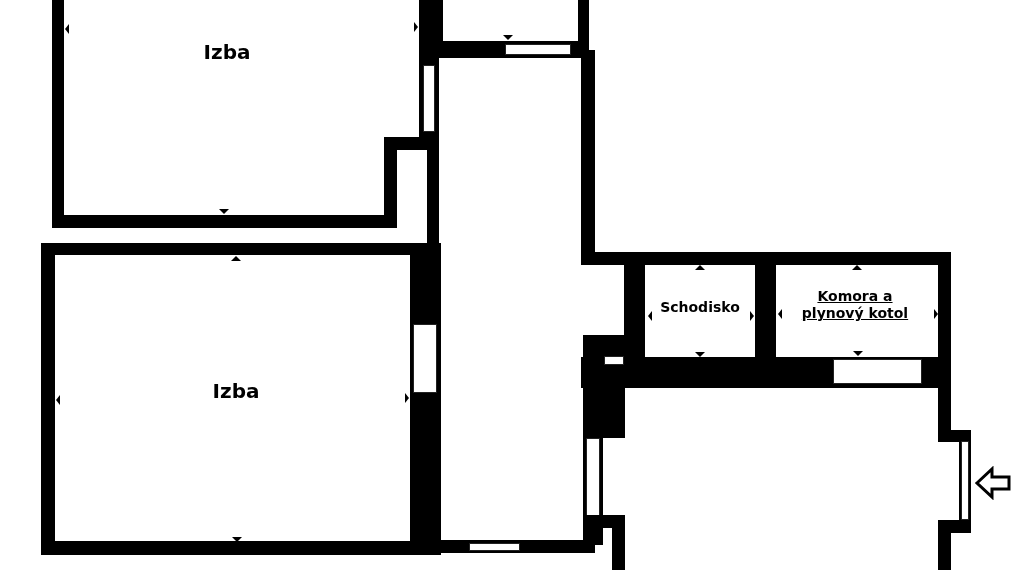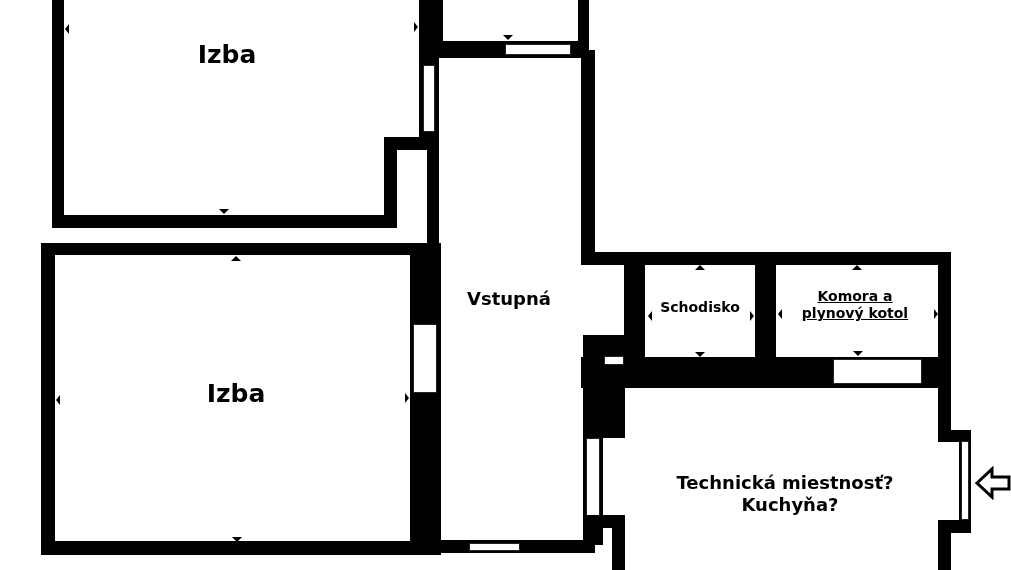--- a/index.html
+++ b/index.html
@@ -1,20 +1,20 @@
 <!DOCTYPE html>
 <html><head>
 <meta charset="utf-8">
 <style>
   html, body { margin: 0; padding: 0; background: #ffffff; }
   #plan { position: relative; width: 1011px; height: 570px; overflow: hidden; background: #ffffff; }
   .w { position: absolute; background: #000000; }
   .win { position: absolute; background: #ffffff; box-shadow: inset 0 0 0 1px #222; }
   .label { position: absolute; font-family: "DejaVu Sans", sans-serif; font-weight: bold; color: #000; text-align: center; line-height: 1.2; white-space: nowrap; }
-  .lg { font-size: 25px; }
+  .lg { font-size: 20px; }
   .md { font-size: 18px; }
   .sm { font-size: 14px; }
   .tri { position: absolute; width: 0; height: 0; }
   .t-up { border-left: 5px solid transparent; border-right: 5px solid transparent; border-bottom: 5px solid #000; }
   .t-down { border-left: 5px solid transparent; border-right: 5px solid transparent; border-top: 5px solid #000; }
   .t-left { border-top: 5px solid transparent; border-bottom: 5px solid transparent; border-right: 4px solid #000; }
   .t-right { border-top: 5px solid transparent; border-bottom: 5px solid transparent; border-left: 4px solid #000; }
 </style>
 </head>
 <body>
@@ -84,31 +84,26 @@
 
   <div class="tri t-up" style="left:852px;top:265px;"></div>
   <div class="tri t-left" style="left:778px;top:309px;"></div>
   <div class="tri t-right" style="left:934px;top:309px;"></div>
   <div class="tri t-down" style="left:853px;top:351px;"></div>
 
   <div class="label lg" style="left:177px;top:40px;width:100px;">Izba</div>
   <div class="label lg" style="left:186px;top:379px;width:100px;">Izba</div>
 
   <div class="label md" style="left:449px;top:288px;width:120px;">
-    <div>Vstupná</div>
   </div>
 
   <div class="label sm" style="left:650px;top:299px;width:100px;">Schodisko</div>
 
   <div class="label sm" style="left:785px;top:288px;width:140px;text-decoration:underline;">
     <div>Komora a</div>
     <div>plynový kotol</div>
   </div>
 
-  <div class="label md" style="left:660px;top:472px;width:250px;">
-    <div>Technická miestnosť?</div>
-    <div style="padding-left:10px;">Kuchyňa?</div>
-  </div>
 
   <svg style="position:absolute;left:975px;top:466px;" width="36" height="34" viewBox="0 0 36 34">
     <polygon points="2,17 17,3 17,11 34,11 34,23 17,23 17,31" fill="#ffffff" stroke="#000000" stroke-width="3" stroke-linejoin="miter"></polygon>
   </svg>
 </div>
 
 </body></html>

